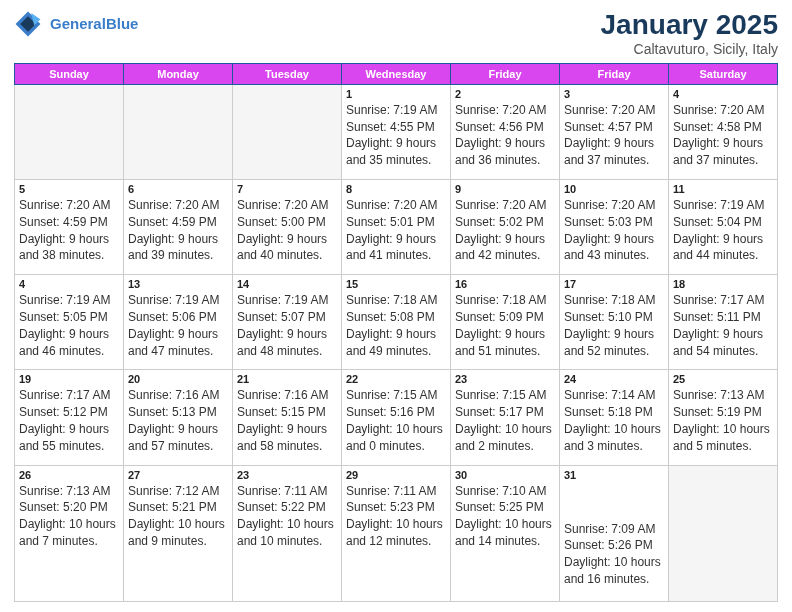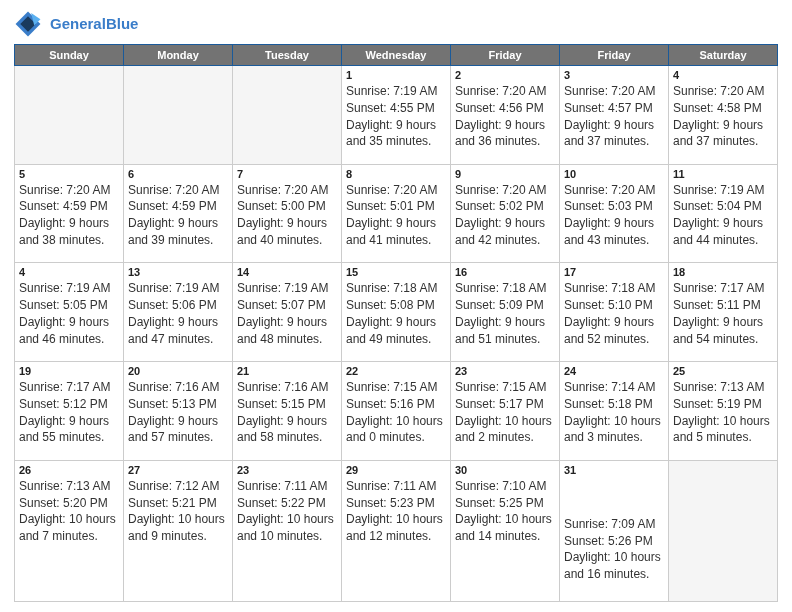--- a/index.html
+++ b/index.html
@@ -55,21 +55,21 @@
       color: #555;
     }
     .calendar {
       flex: 1;
       border: 1px solid #ccc;
       border-collapse: collapse;
       width: 100%;
       table-layout: fixed;
     }
     .calendar th {
-      background: #737373;
+      background: #d946ef;
       color: #fff;
       font-size: 11px;
       font-weight: bold;
       text-align: center;
       padding: 4px 2px;
       border: 1px solid #1a5a9a;
     }
     .calendar td {
       vertical-align: top;
       border: 1px solid #ccc;
@@ -105,20 +105,24 @@
     <div class="logo">
       <svg class="logo-icon" viewBox="0 0 36 36">
         <polygon points="18,2 34,18 18,34 2,18" fill="#3a7dc9"></polygon>
         <polygon points="18,8 28,18 18,28 8,18" fill="#1a3a5c"></polygon>
         <polygon points="22,4 34,12 26,20" fill="#5ab0f0"></polygon>
       </svg>
       <div class="logo-text">
         <div><span>General</span><span style="color:#3a7dc9">Blue</span></div>
       </div>
     </div>
+    <div class="title-block">
+      <div class="month-year">January 2025</div>
+      <div class="location">Caltavuturo, Sicily, Italy</div>
+    </div>
   </div>
 
   <table class="calendar">
     <thead>
       <tr>
       <th>Sunday</th>
           <th>Monday</th>
           <th>Tuesday</th>
           <th>Wednesday</th>
           <th>Friday</th>

